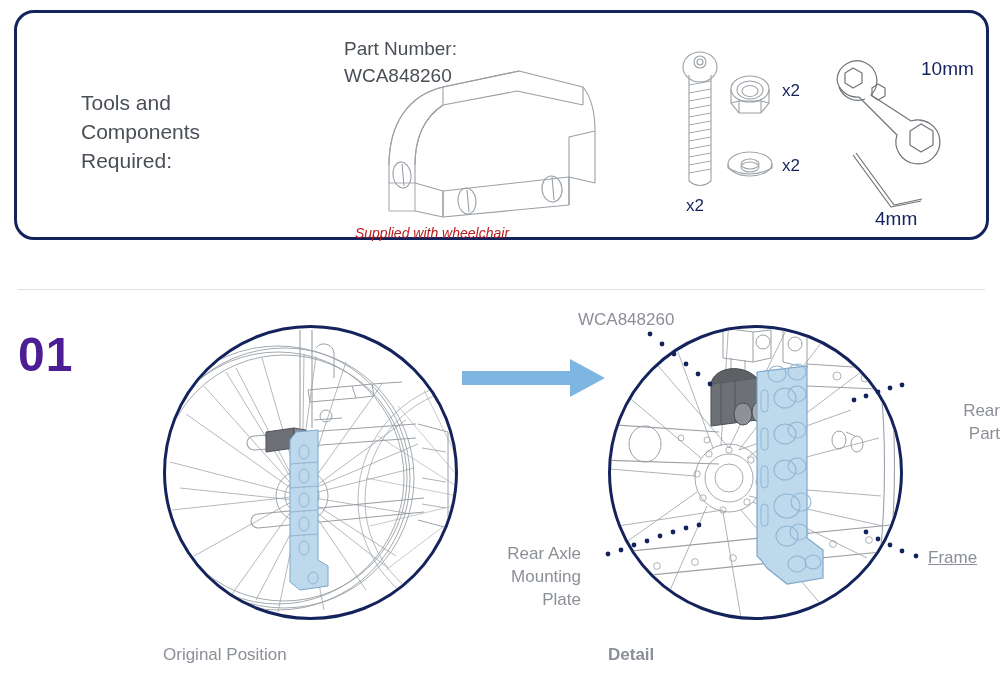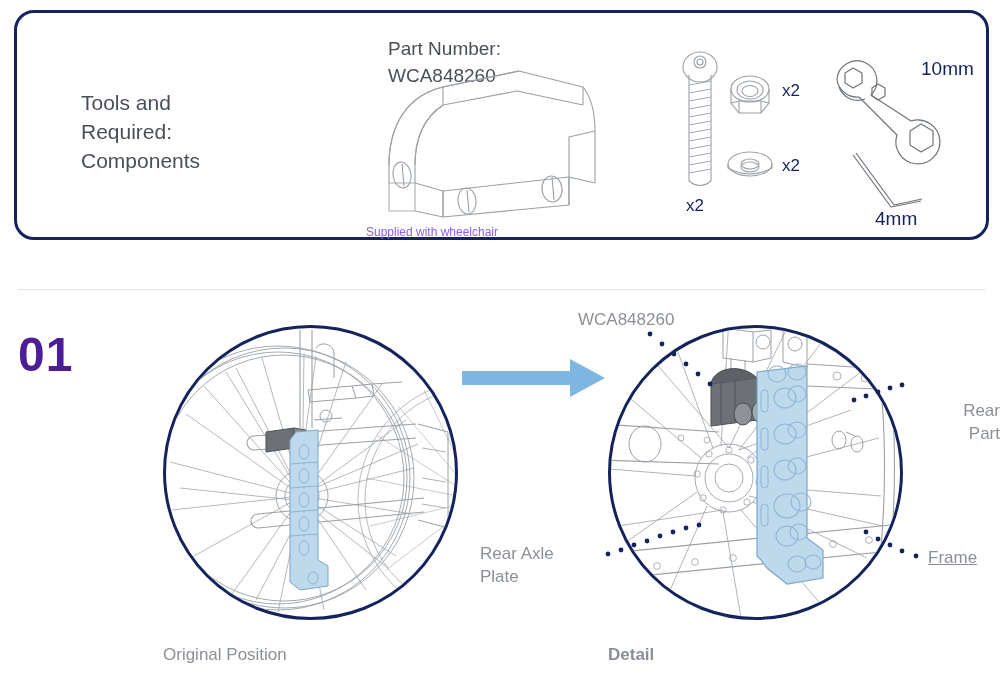--- a/index.html
+++ b/index.html
@@ -13,25 +13,25 @@
     position:absolute;left:14px;top:10px;width:975px;height:230px;
     border:3px solid #14235c;border-radius:20px;box-sizing:border-box;
     background:#fff;
   }
   .tools-title{
     position:absolute;left:64px;top:75px;width:220px;
     font-size:21px;line-height:29px;color:#4a4f57;font-weight:400;
   }
   .part-number{
     position:absolute;left:327px;top:22px;width:240px;
-    font-size:19px;line-height:27px;color:#4a4f57;margin-left:44px;
+    font-size:19px;line-height:27px;color:#4a4f57;
   }
   .supplied-note{
     position:absolute;left:245px;top:212px;width:340px;text-align:center;
-    font-size:12px;color:#8b5cf6;
+    font-size:14px;font-style:italic;color:#b91c1c;
   }
   .bracket-svg{position:absolute;left:330px;top:52px;}
   .fastener-svg{position:absolute;left:655px;top:28px;}
   .tool-svg{position:absolute;left:808px;top:30px;}
 
   .lbl-blue{fill:#14235c;font-family:"Liberation Sans",sans-serif;}
 
   
   .divider{
     position:absolute;left:18px;top:289px;width:967px;height:1px;
@@ -59,33 +59,33 @@
   #caption-detail{left:608px;top:645px;width:295px;font-weight:bold;}
 
   .arrow-svg{position:absolute;left:462px;top:357px;}
 
   .callout{
     position:absolute;font-size:17px;line-height:23px;color:#8b8f96;
   }
   #callout-part{left:578px;top:308px;width:135px;text-align:left;}
   #callout-rearwheel{left:910px;top:399px;width:90px;text-align:right;}
   #callout-frame{left:928px;top:546px;width:72px;text-align:left;text-decoration:underline;}
-  #callout-plate{left:480px;top:542px;width:125px;}
+  #callout-plate{left:456px;top:542px;width:125px;text-align:right;}
 
   .leader{position:absolute;pointer-events:none;}
 </style>
 </head>
 <body>
 
 <div class="tools-panel">
 
   <div class="tools-title">
     <div>Tools and</div>
+    <div>Components</div>
     <div>Required:</div>
-    <div>Components</div>
   </div>
 
   <div class="part-number">
     <div>Part Number:</div>
     <div>WCA848260</div>
   </div>
 
   <svg class="bracket-svg" width="260" height="160" viewBox="0 0 260 160">
     <g fill="none" stroke="#9aa0a6" stroke-width="1.1" stroke-linejoin="round">
       <path d="M42 118 L42 100 C42 58 62 30 96 22 L172 6"></path>
@@ -481,17 +481,18 @@
 
 <div class="callout" id="callout-rearwheel">
   <div>Rear</div>
   <div>Part</div>
 </div>
 
 <div class="callout" id="callout-frame">Frame</div>
 
 <div class="callout" id="callout-plate">
   <div>Rear Axle</div>
+  <div>Mounting</div>
   <div>Plate</div>
 </div>
 
 <div class="caption" id="caption-original">Original Position</div>
 <div class="caption" id="caption-detail">Detail</div>
 
 </body></html>

